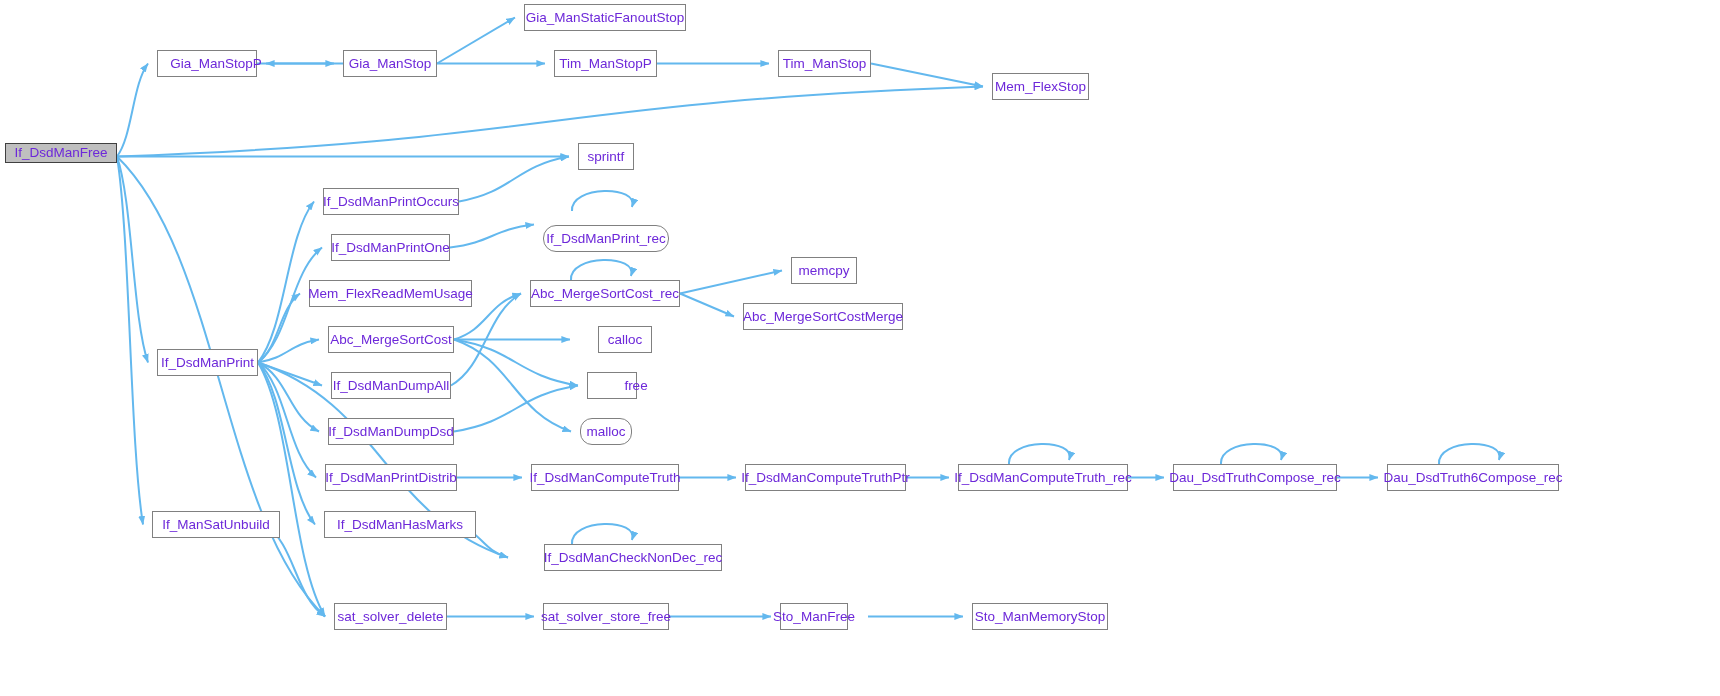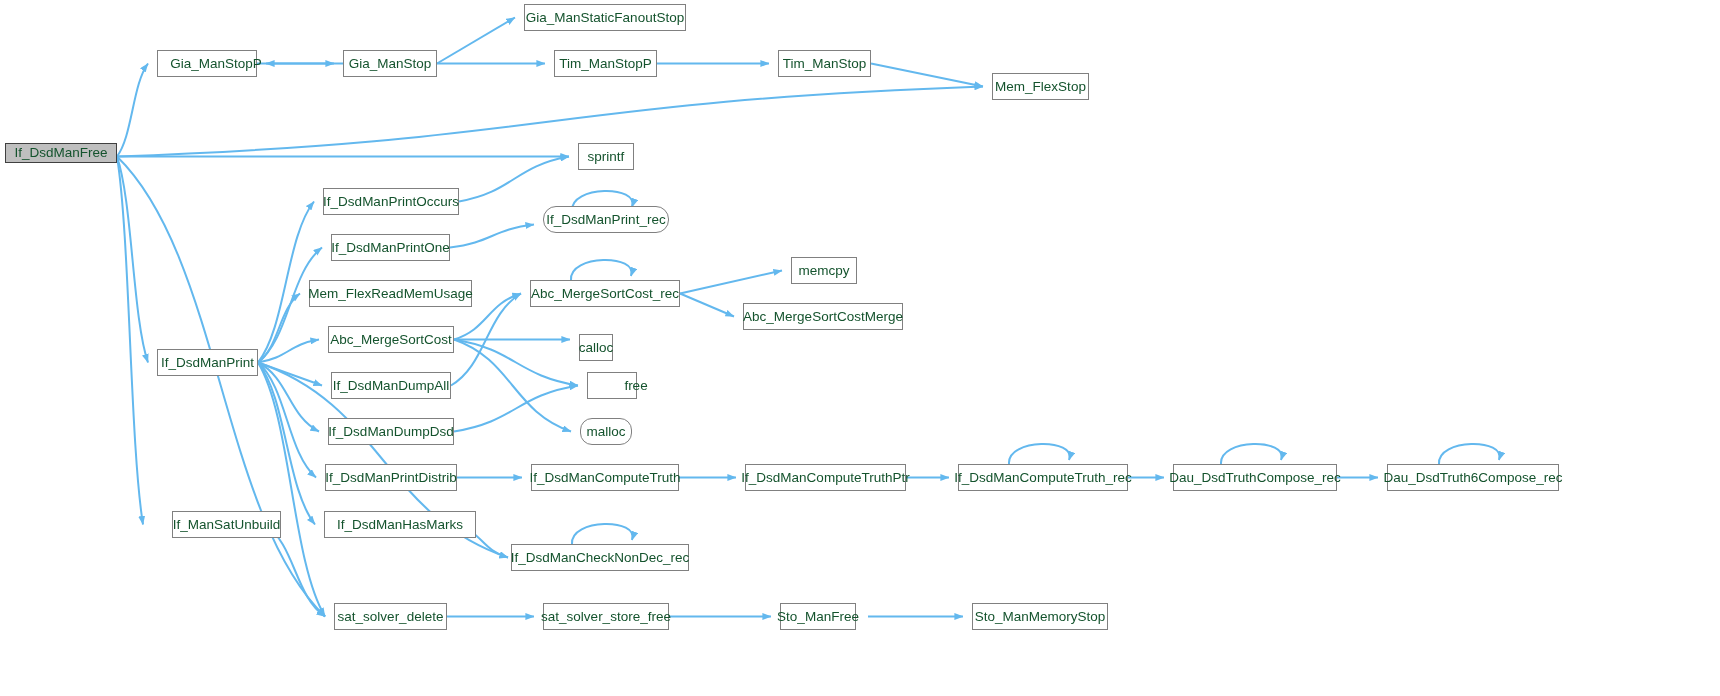--- a/index.html
+++ b/index.html
@@ -1,20 +1,20 @@
 <!DOCTYPE html>
 <html><head>
 <meta charset="utf-8">
 <style>
   html,body{margin:0;padding:0;background:#ffffff;}
   #canvas{position:relative;width:1720px;height:696px;overflow:hidden;background:#ffffff;
           font-family:"Liberation Sans","DejaVu Sans",sans-serif;}
   svg.edges{position:absolute;left:0;top:0;width:1720px;height:696px;}
   .node{position:absolute;box-sizing:border-box;border:1px solid #808080;background:#ffffff;
-        color:#14532d;font-size:13.5px;line-height:1;display:flex;align-items:center;
+        color:#6d28d9;font-size:13.5px;line-height:1;display:flex;align-items:center;
         justify-content:center;white-space:nowrap;cursor:default;}
   .node.root{background:#bfbfbf;border:1px solid #404040;}
   .node span{display:block;padding:0 7px;}
 </style>
 </head>
 <body>
 
 <div id="canvas">
   <svg class="edges" viewBox="0 0 1720 696" xmlns="http://www.w3.org/2000/svg">
     <defs>
@@ -94,42 +94,42 @@
       </div>
       <div class="node" style="left: 992px; top: 73px; width: 97px; height: 27px;">
         <span>Mem_FlexStop</span>
       </div>
       <div class="node" style="left: 578px; top: 143px; width: 56px; height: 27px;">
         <span>sprintf</span>
       </div>
       <div class="node" style="left: 323px; top: 188px; width: 136px; height: 27px;">
         <span>If_DsdManPrintOccurs</span>
       </div>
-      <div class="node" style="left: 543px; top: 206px; width: 126px; height: 27px; border-radius: 13px;">
+      <div class="node" style="left: 543px; top: 225px; width: 126px; height: 27px; border-radius: 13px;">
         <span>If_DsdManPrint_rec</span>
       </div>
       <div class="node" style="left: 331px; top: 234px; width: 119px; height: 27px;">
         <span>If_DsdManPrintOne</span>
       </div>
       <div class="node" style="left: 791px; top: 257px; width: 66px; height: 27px;">
         <span>memcpy</span>
       </div>
       <div class="node" style="left: 309px; top: 280px; width: 163px; height: 27px;">
         <span>Mem_FlexReadMemUsage</span>
       </div>
       <div class="node" style="left: 530px; top: 280px; width: 150px; height: 27px;">
         <span>Abc_MergeSortCost_rec</span>
       </div>
       <div class="node" style="left: 743px; top: 303px; width: 160px; height: 27px;">
         <span>Abc_MergeSortCostMerge</span>
       </div>
       <div class="node" style="left: 328px; top: 326px; width: 126px; height: 27px;">
         <span>Abc_MergeSortCost</span>
       </div>
-      <div class="node" style="left: 579px; top: 326px; width: 34px; height: 27px; margin-top: 8px;">
+      <div class="node" style="left: 598px; top: 326px; width: 54px; height: 27px;">
         <span>calloc</span>
       </div>
       <div class="node" style="left: 157px; top: 349px; width: 101px; height: 27px;">
         <span>If_DsdManPrint</span>
       </div>
       <div class="node" style="left: 331px; top: 372px; width: 120px; height: 27px;">
         <span>If_DsdManDumpAll</span>
       </div>
       <div class="node" style="left: 587px; top: 372px; width: 38px; height: 27px; padding-left: 48px;">
         <span>free</span>
@@ -154,32 +154,32 @@
       </div>
       <div class="node" style="left: 1173px; top: 464px; width: 164px; height: 27px;">
         <span>Dau_DsdTruthCompose_rec</span>
       </div>
       <div class="node" style="left: 1387px; top: 464px; width: 172px; height: 27px;">
         <span>Dau_DsdTruth6Compose_rec</span>
       </div>
       <div class="node" style="left: 324px; top: 511px; width: 152px; height: 27px;">
         <span>If_DsdManHasMarks</span>
       </div>
-      <div class="node" style="left: 152px; top: 511px; width: 109px; height: 27px; margin-left: 20px;">
+      <div class="node" style="left: 152px; top: 511px; width: 128px; height: 27px;">
         <span>If_ManSatUnbuild</span>
       </div>
-      <div class="node" style="left: 511px; top: 544px; width: 178px; height: 27px;">
+      <div class="node" style="left: 544px; top: 544px; width: 178px; height: 27px;">
         <span>If_DsdManCheckNonDec_rec</span>
       </div>
       <div class="node" style="left: 334px; top: 603px; width: 113px; height: 27px;">
         <span>sat_solver_delete</span>
       </div>
       <div class="node" style="left: 543px; top: 603px; width: 126px; height: 27px;">
         <span>sat_solver_store_free</span>
       </div>
-      <div class="node" style="left: 780px; top: 603px; width: 76px; height: 27px; align-items: center;">
+      <div class="node" style="left: 780px; top: 603px; width: 68px; height: 27px; align-items: center;">
         <span>Sto_ManFree</span>
       </div>
       <div class="node" style="left: 972px; top: 603px; width: 136px; height: 27px;">
         <span>Sto_ManMemoryStop</span>
       </div>
     </div>
 </div>
 
 </body></html>

